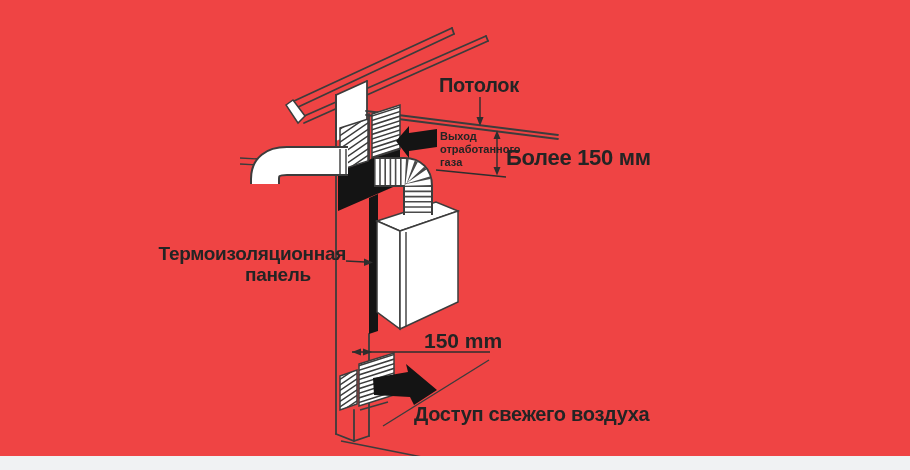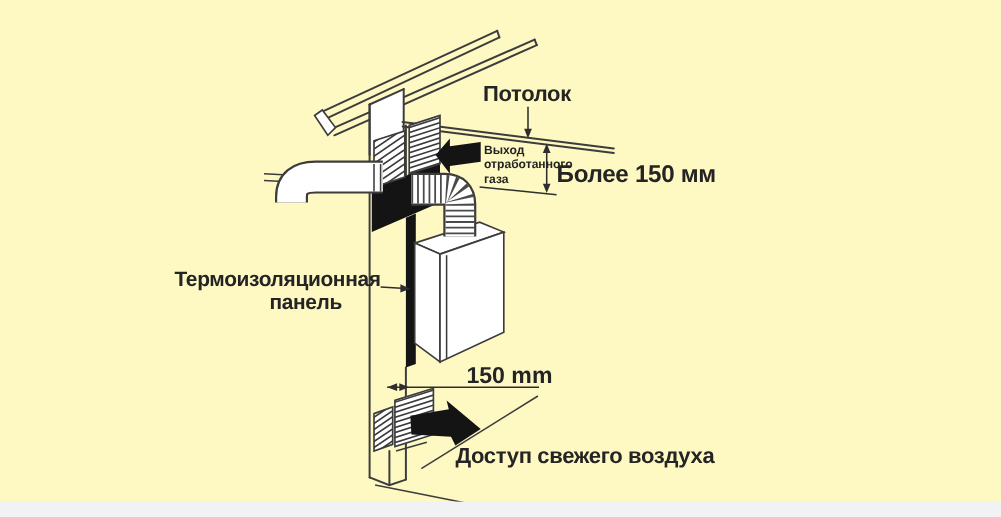--- a/index.html
+++ b/index.html
@@ -1,16 +1,16 @@
 <!DOCTYPE html>
 <html><head>
 <meta charset="utf-8">
 <style>
   html,body{margin:0;padding:0;background:#fff;}
-  .stage{position:relative;width:910px;height:470px;background:#fef9c3;overflow:hidden;
+  .stage{position:relative;width:910px;height:470px;background:#ef4444;overflow:hidden;
          font-family:"Liberation Sans", sans-serif;}
   svg{display:block;}
   .ln{stroke:#3c3c3c;stroke-width:1.8;fill:none;stroke-linecap:round;}
   .thin{stroke:#3c3c3c;stroke-width:1.4;fill:none;}
   .dim{stroke:#2e2e2e;stroke-width:1.4;fill:none;}
   .whiteq{fill:#ffffff;stroke:#3c3c3c;stroke-width:1.5;}
   .solid{fill:#141414;stroke:none;}
   .hatch{stroke:#3c3c3c;stroke-width:1.5;fill:none;}
   .lbl{fill:#242424;font-weight:bold;}
   .lbl-big{font-size:22px;letter-spacing:-0.3px;}

